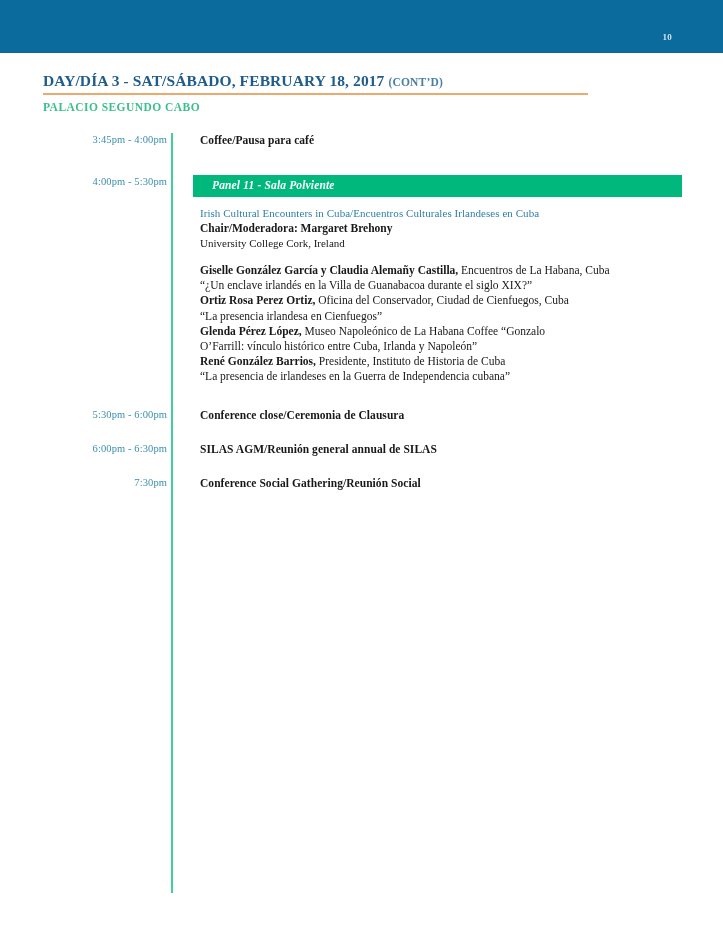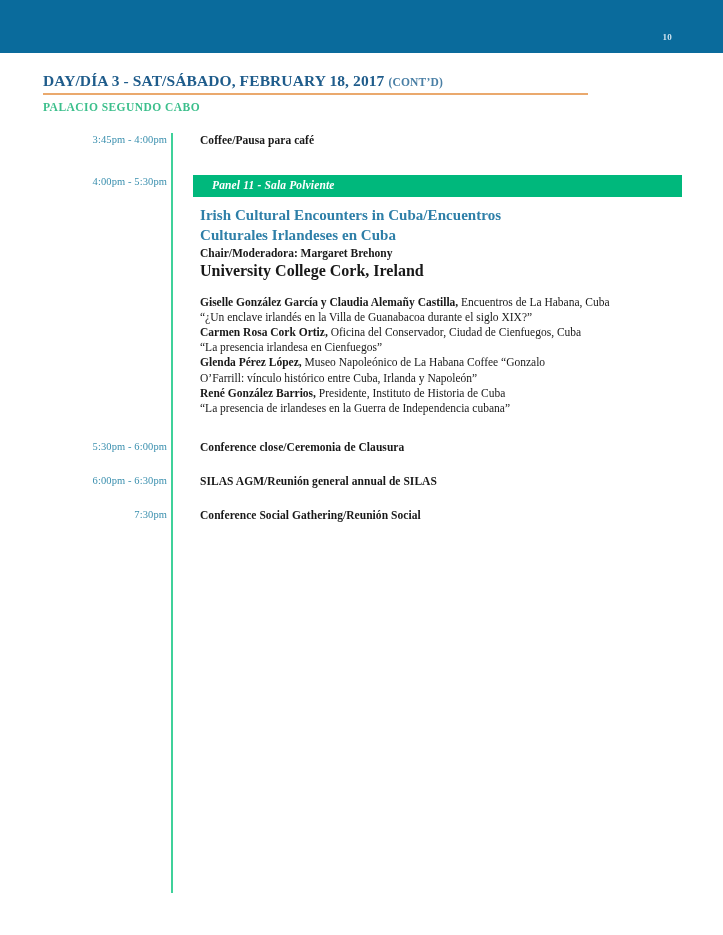--- a/index.html
+++ b/index.html
@@ -129,36 +129,36 @@
     font-size: 11.5px;
     font-style: italic;
     font-weight: bold;
     color: #ffffff;
     line-height: 1.25;
     letter-spacing: 0.15px;
     margin-left: 12px;
   }
   .panel-heading {
     margin-top: 9px;
-    font-size: 15px;
-    font-weight: bold;
+    font-size: 11px;
+    font-weight: normal;
     color: #2e7fa8;
     line-height: 1.32;
     letter-spacing: 0.05px;
     max-width: 360px;
   }
   .chair-line {
     font-size: 11.5px;
     font-weight: bold;
     color: #181818;
     line-height: 1.3;
   }
   .chair-affil {
-    font-size: 16px;
-    font-weight: bold;
+    font-size: 11px;
+    font-weight: normal;
     color: #181818;
     line-height: 1.3;
   }
   .speakers {
     margin-top: 13px;
   }
   .speaker {
     font-size: 11.5px;
     color: #181818;
     line-height: 1.32;
@@ -225,21 +225,21 @@
 
       <div class="speakers">
 
         <div class="speaker">
           <span class="sp-name">Giselle González García y Claudia Alemañy Castilla,</span>
           <span class="sp-affil">Encuentros de La Habana, Cuba</span>
         </div>
         <div class="speaker-paper">“¿Un enclave irlandés en la Villa de Guanabacoa durante el siglo XIX?”</div>
 
         <div class="speaker">
-          <span class="sp-name">Carmen Rosa Cork Ortiz,</span>
+          <span class="sp-name">Ortiz Rosa Perez Ortiz,</span>
           <span class="sp-affil">Oficina del Conservador, Ciudad de Cienfuegos, Cuba</span>
         </div>
         <div class="speaker-paper">“La presencia irlandesa en Cienfuegos”</div>
 
         <div class="speaker">
           <span class="sp-name">Glenda Pérez López,</span>
           <span class="sp-affil">Museo Napoleónico de La Habana Coffee “Gonzalo</span>
         </div>
         <div class="speaker-paper">O’Farrill: vínculo histórico entre Cuba, Irlanda y Napoleón”</div>
 

